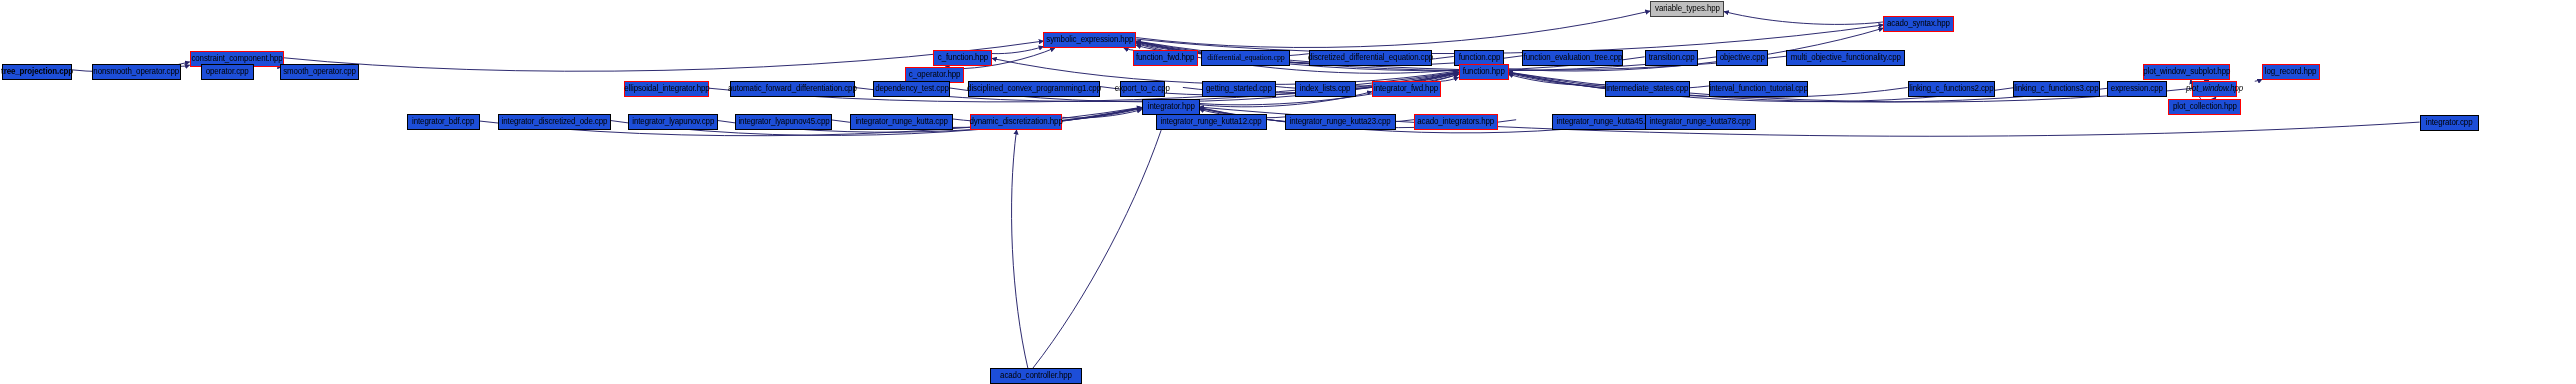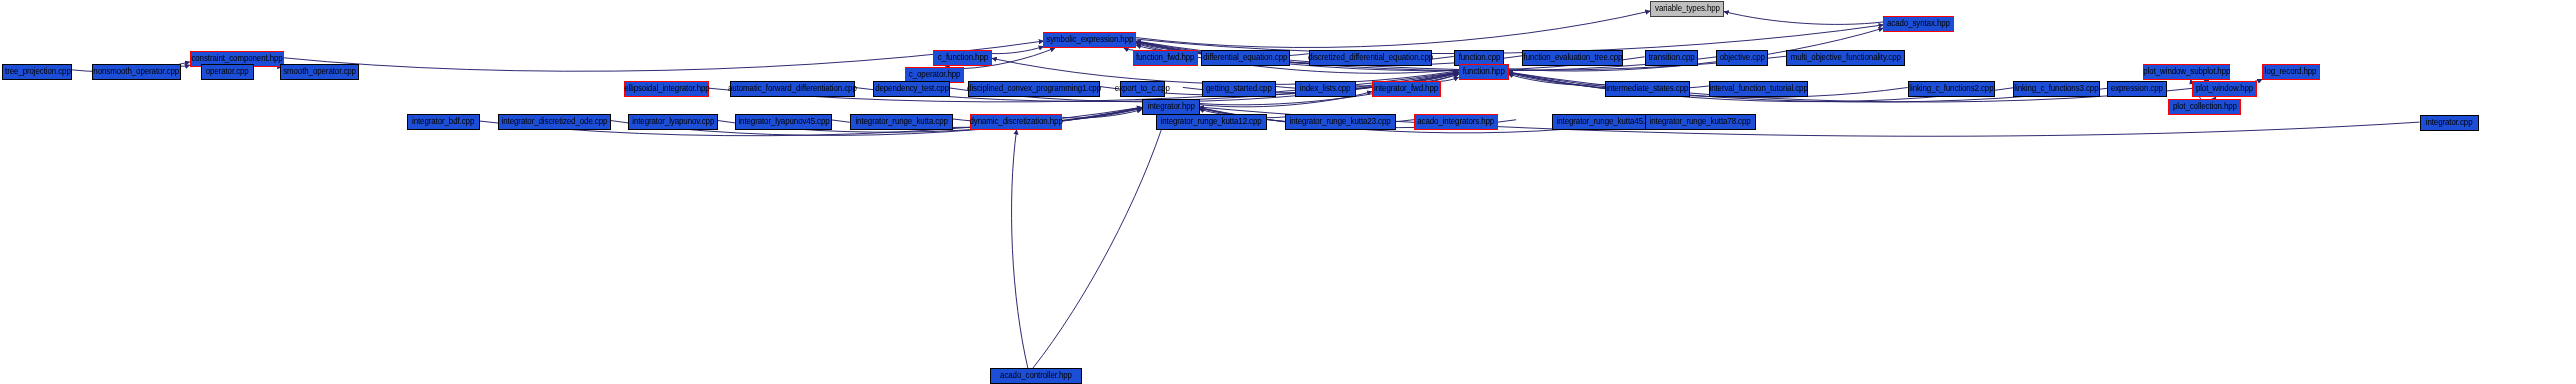--- a/index.html
+++ b/index.html
@@ -135,42 +135,42 @@
       </div>
       <div class="node red" style="left: 190px; top: 51px; width: 94px;">
         <span class="label">constraint_component.hpp</span>
       </div>
       <div class="node red" style="left: 933px; top: 50px; width: 59px;">
         <span class="label">c_function.hpp</span>
       </div>
       <div class="node red" style="left: 1133px; top: 50px; width: 65px;">
         <span class="label">function_fwd.hpp</span>
       </div>
-      <div class="node" style="left: 1201px; top: 50px; width: 89px;">
+      <div class="node" style="left: 1201px; top: 50px; width: 89px; font-family: Liberation Serif, serif;">
         <span class="label">differential_equation.cpp</span>
       </div>
       <div class="node" style="left: 1309px; top: 50px; width: 123px;">
         <span class="label">discretized_differential_equation.cpp</span>
       </div>
       <div class="node" style="left: 1454px; top: 50px; width: 50px;">
         <span class="label">function.cpp</span>
       </div>
       <div class="node" style="left: 1522px; top: 50px; width: 101px;">
         <span class="label">function_evaluation_tree.cpp</span>
       </div>
       <div class="node" style="left: 1645px; top: 50px; width: 53px;">
         <span class="label">transition.cpp</span>
       </div>
       <div class="node" style="left: 1716px; top: 50px; width: 52px;">
         <span class="label">objective.cpp</span>
       </div>
       <div class="node" style="left: 1786px; top: 50px; width: 119px;">
         <span class="label">multi_objective_functionality.cpp</span>
       </div>
-      <div class="node" style="left: 2.4px; top: 64px; width: 70px;">
+      <div class="node" style="left: 2.4px; top: 64px; width: 70px; font-weight: bold;">
         <span class="label">tree_projection.cpp</span>
       </div>
       <div class="node" style="left: 92px; top: 64px; width: 89px;">
         <span class="label">nonsmooth_operator.cpp</span>
       </div>
       <div class="node" style="left: 201px; top: 64px; width: 53px;">
         <span class="label">operator.cpp</span>
       </div>
       <div class="node" style="left: 274px; top: 64px; width: 79px; margin-left: 6px;">
         <span class="label">smooth_operator.cpp</span>
@@ -219,21 +219,21 @@
       </div>
       <div class="node" style="left: 1908px; top: 81px; width: 87px;">
         <span class="label">linking_c_functions2.cpp</span>
       </div>
       <div class="node" style="left: 2013px; top: 81px; width: 87px;">
         <span class="label">linking_c_functions3.cpp</span>
       </div>
       <div class="node" style="left: 2107px; top: 81px; width: 60px;">
         <span class="label">expression.cpp</span>
       </div>
-      <div class="node red" style="left: 2192px; top: 81px; width: 65px;">
+      <div class="node red" style="left: 2192px; top: 81px; width: 45px; font-style: italic;">
         <span class="label">plot_window.hpp</span>
       </div>
       <div class="node red" style="left: 2168px; top: 99px; width: 73px;">
         <span class="label">plot_collection.hpp</span>
       </div>
       <div class="node" style="left: 1142px; top: 99px; width: 58px;">
         <span class="label">integrator.hpp</span>
       </div>
       <div class="node" style="left: 2420px; top: 115px; width: 59px;">
         <span class="label">integrator.cpp</span>

